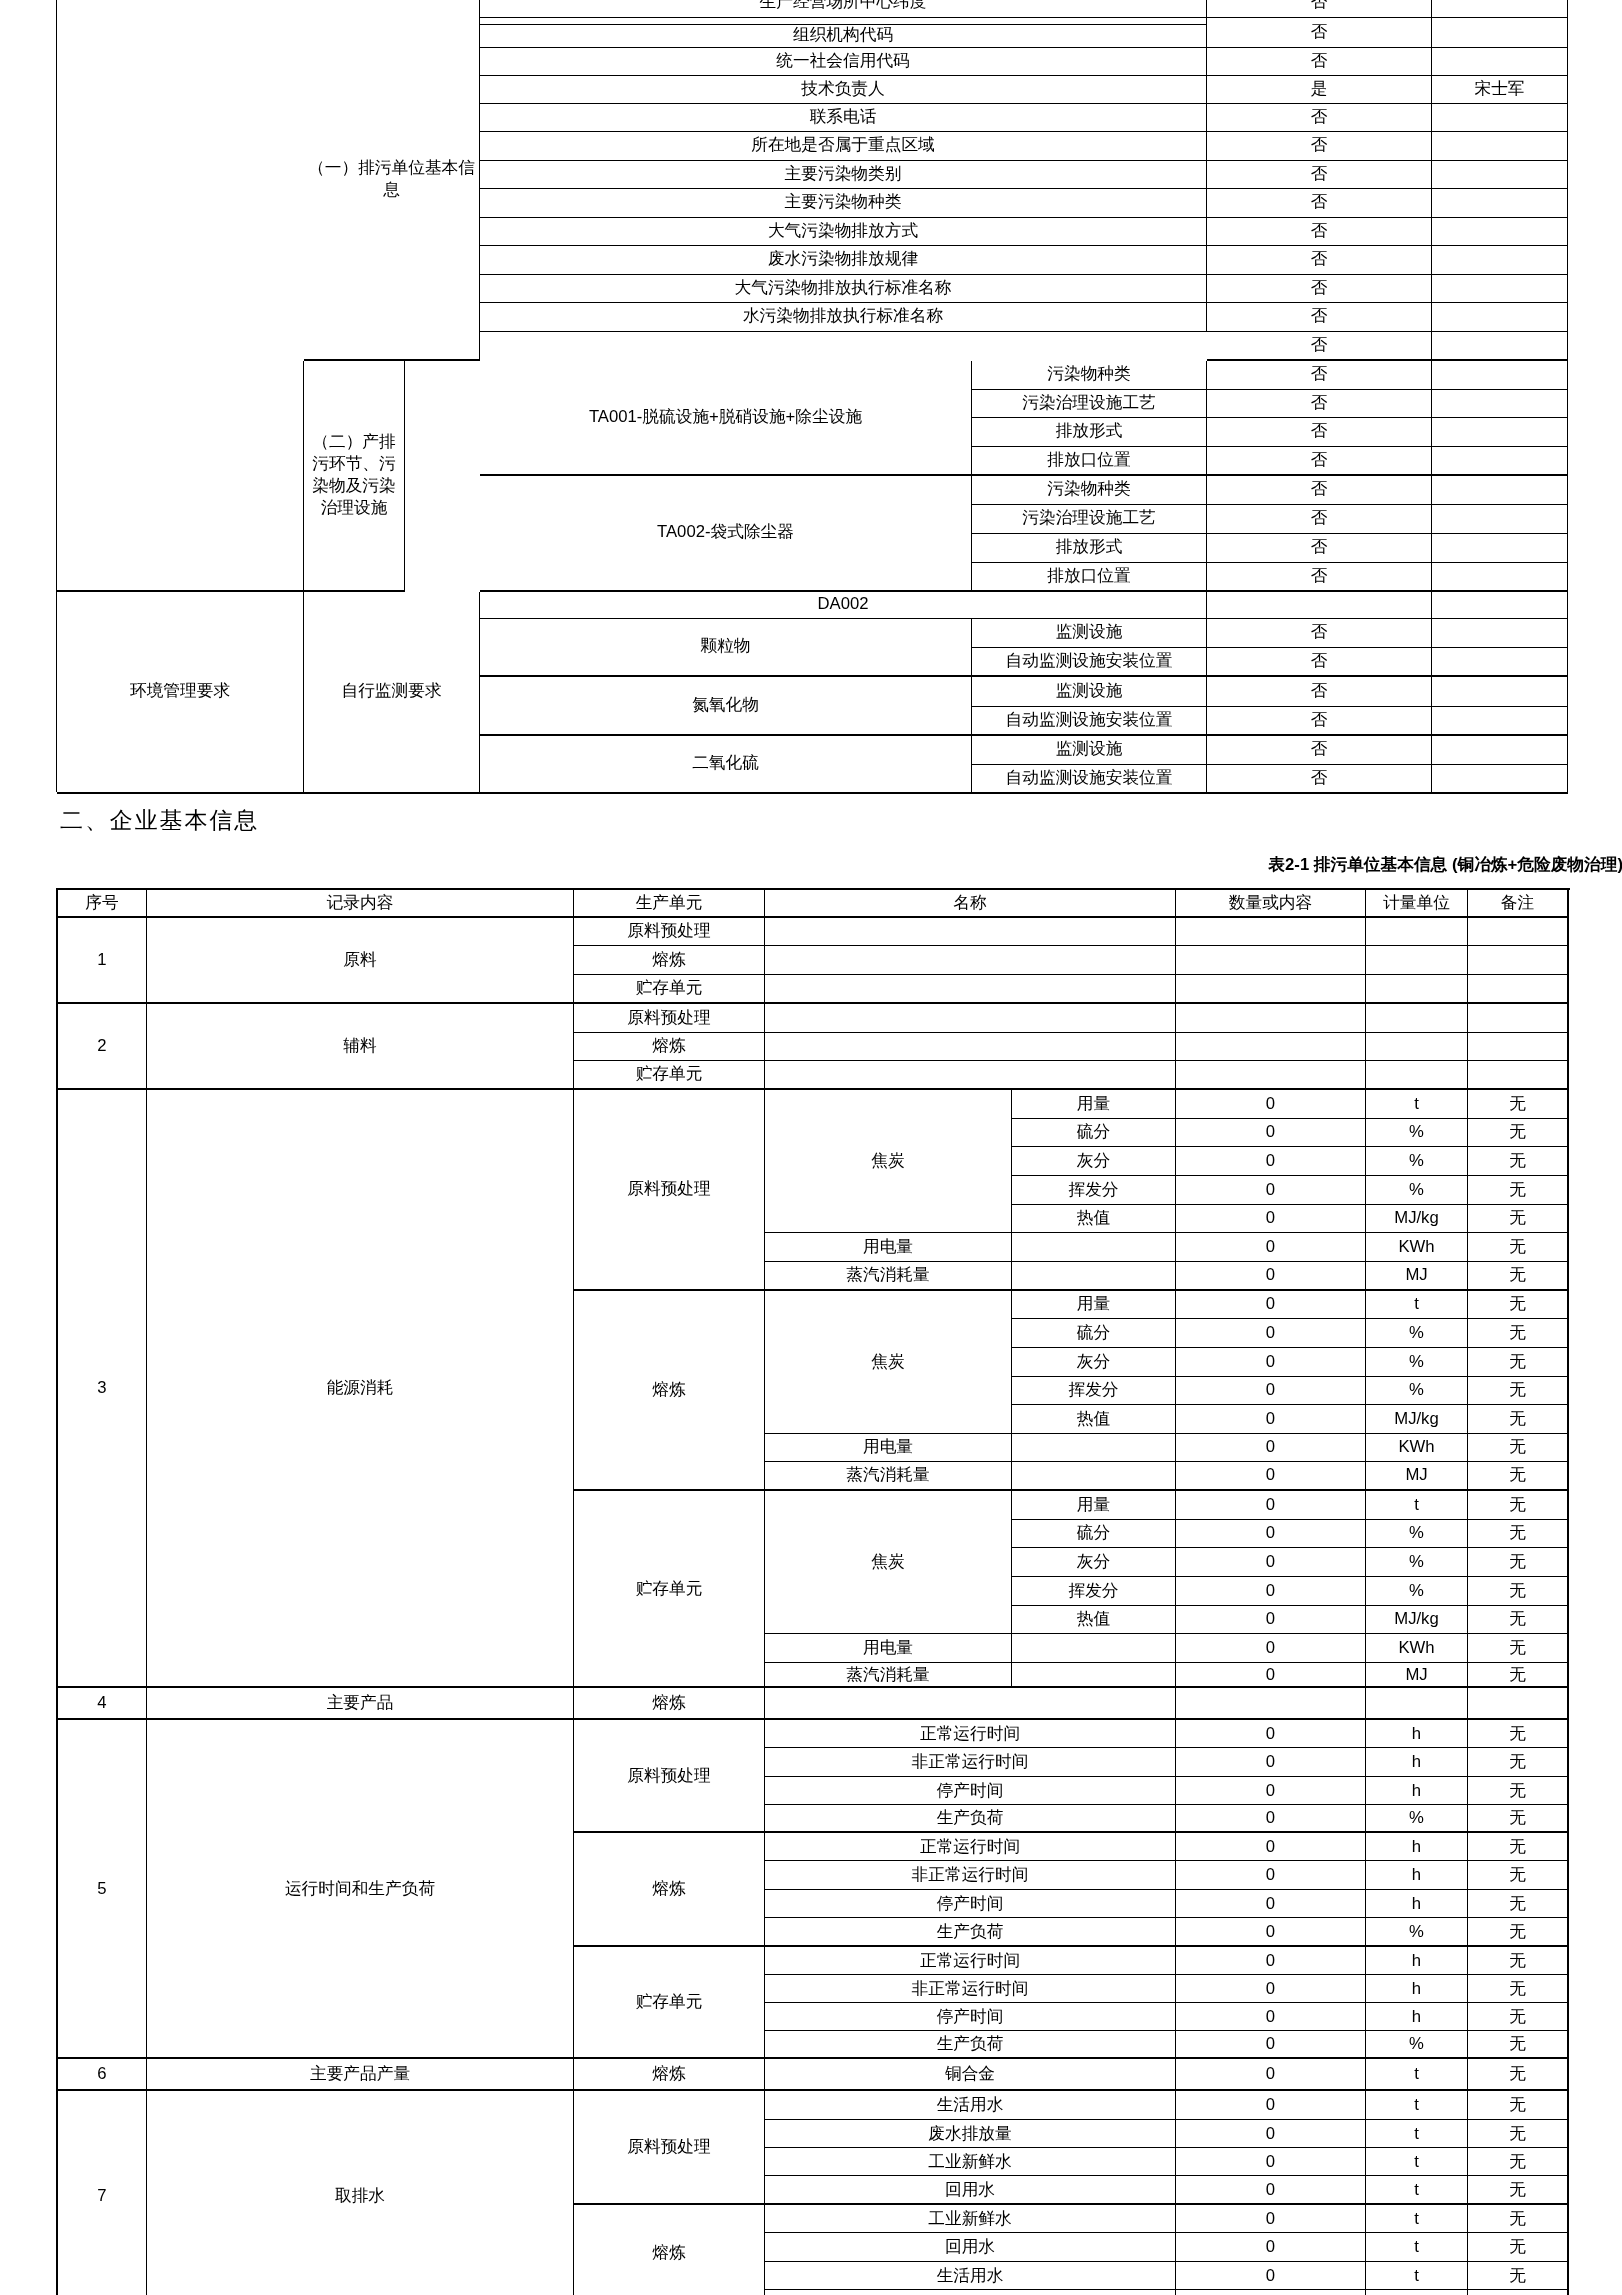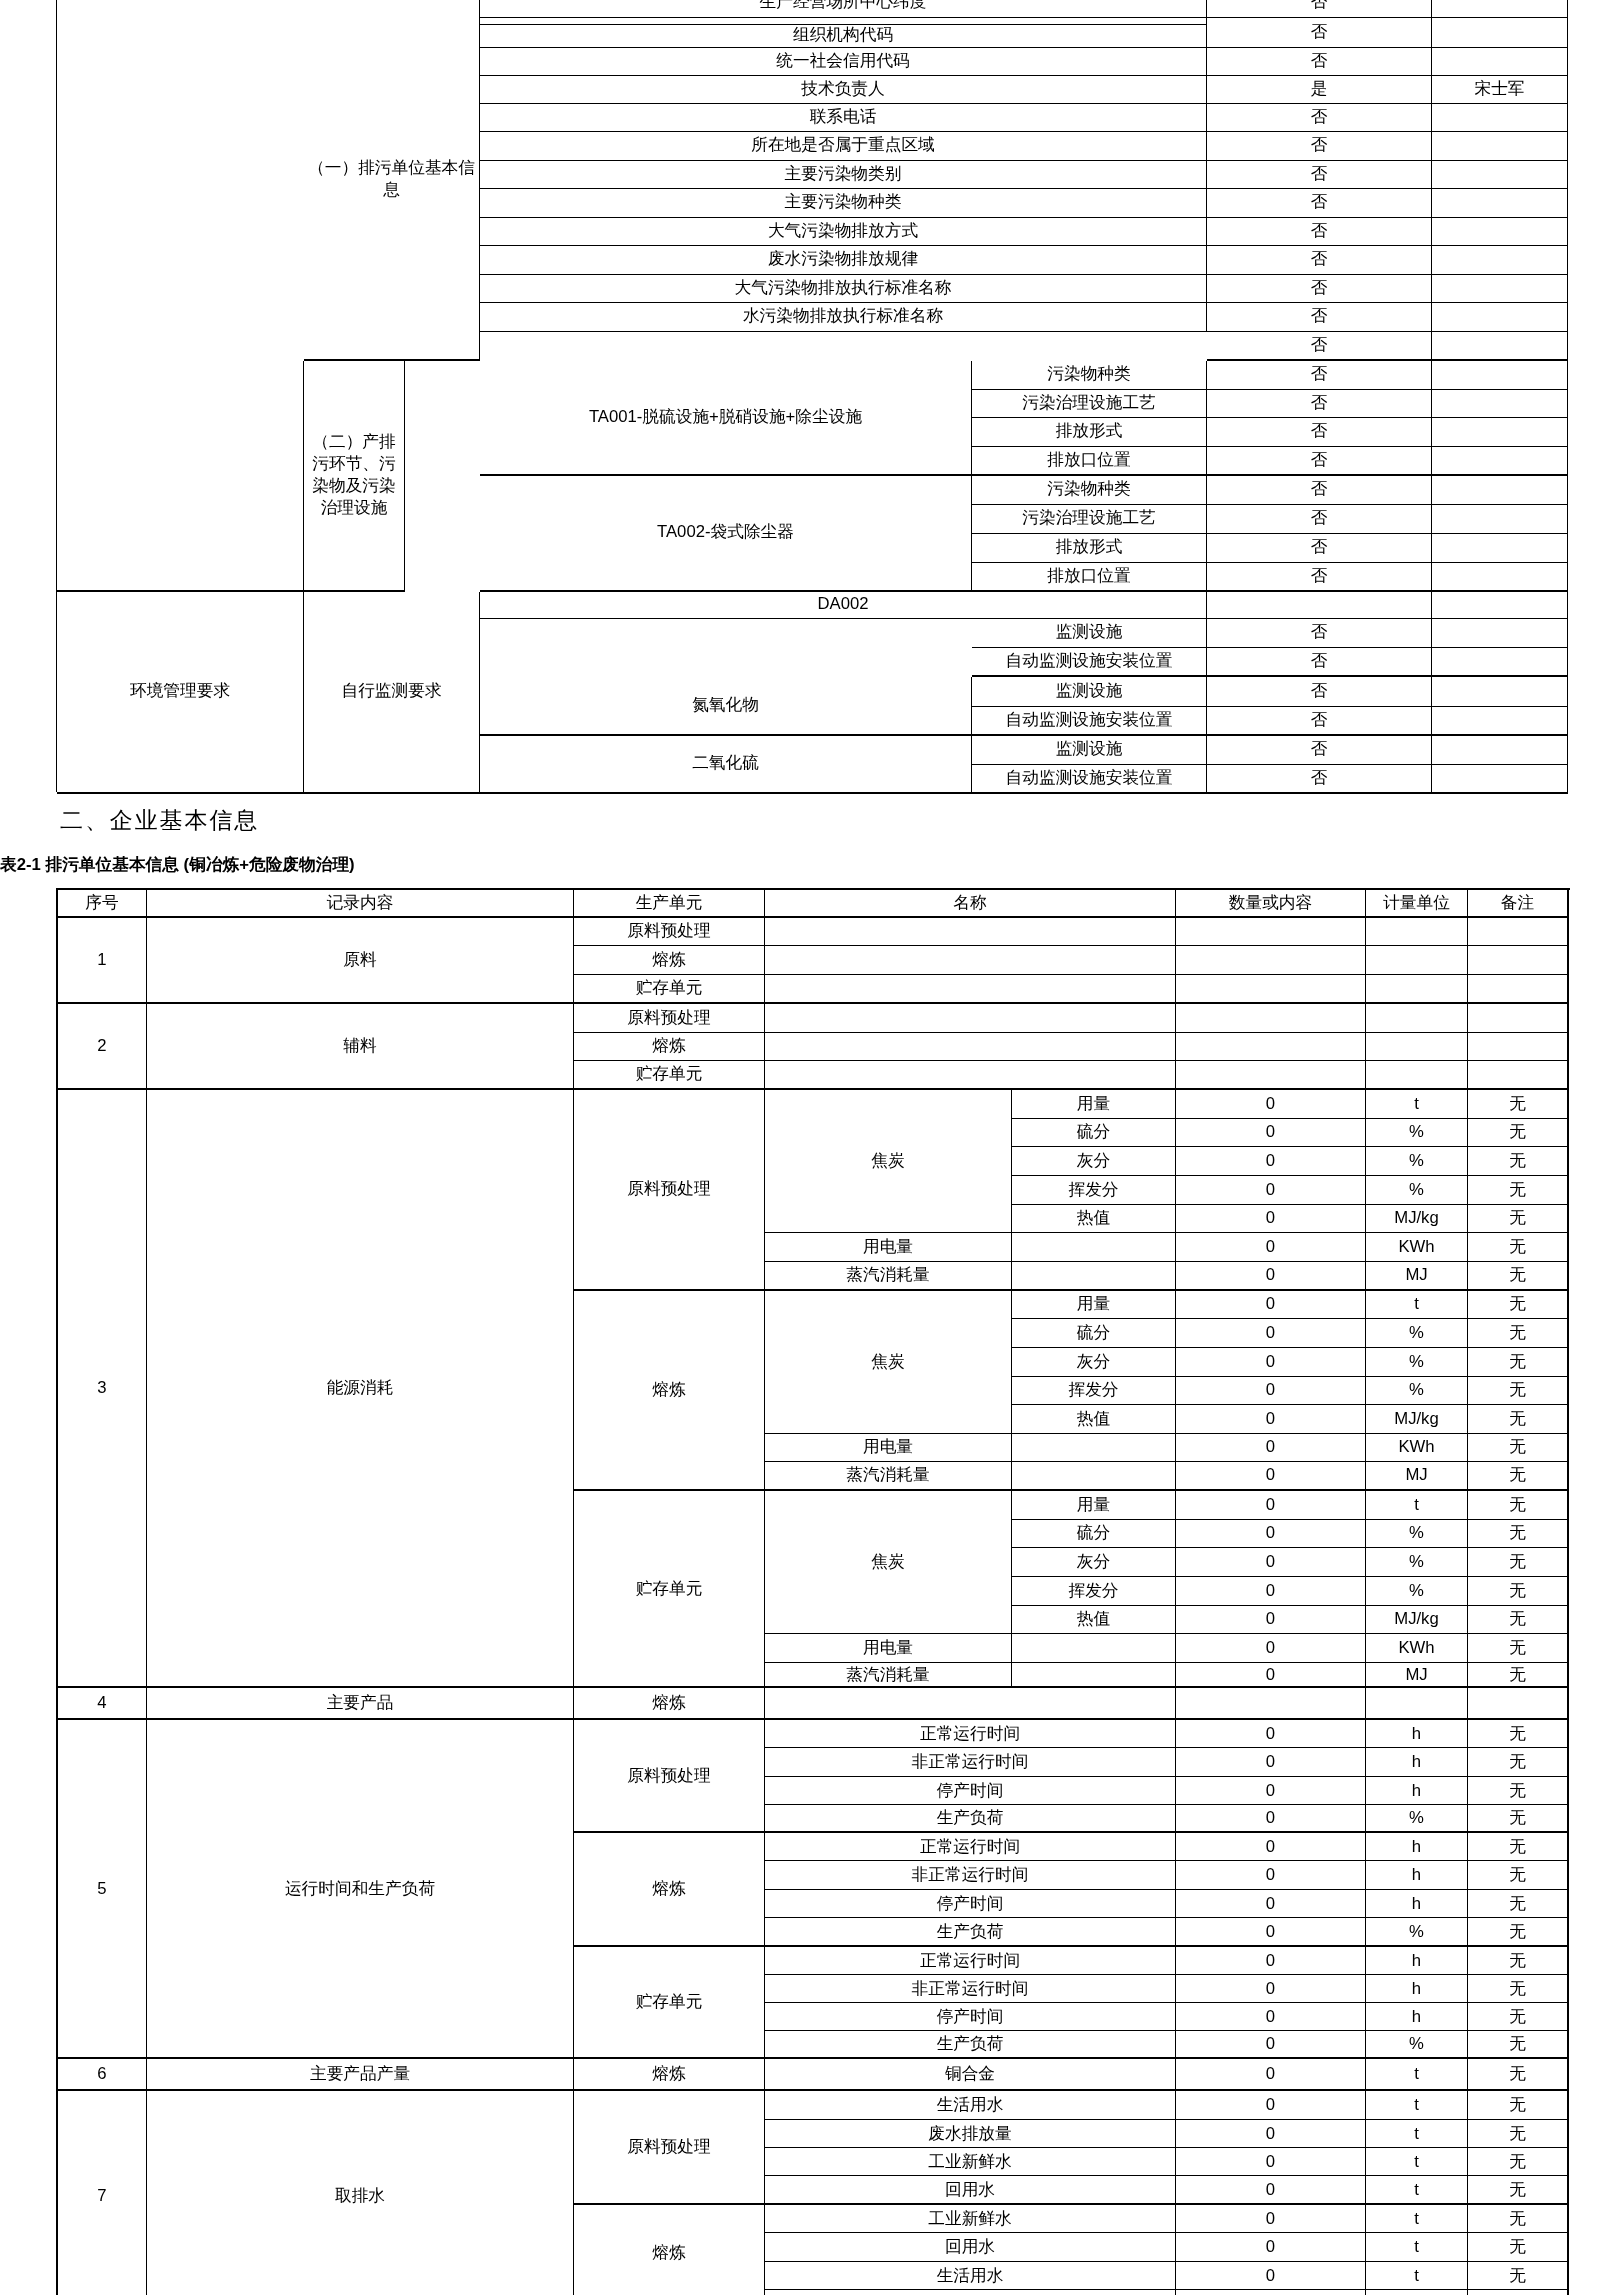--- a/index.html
+++ b/index.html
@@ -15,21 +15,21 @@
   .up{transform:translateY(-6.5px)}
   .w360{display:inline-block;width:167px;word-break:break-all}
   .w185{display:inline-block;width:86px;word-break:break-all}
   #t1{left:56px;top:0;width:1512px;height:792px;border-left:1.4px solid #000;
       grid-template-columns:247px 101px 75px 492px 235px 225px 136px;
       grid-template-rows:18px 6.5px 23px 28px 28px 28px 29px 28px 29px 28px 29px 28px 29px 29px 29px 28px 29px 29px 29px 29px 29px 29px 27px 29px 29px 30px 29px 29px 29px}
   #t2{left:56px;top:888px;width:1512px;height:1407px;border-left:2.3px solid #000;border-top:2.3px solid #000;
       grid-template-columns:89px 427px 191px 247px 164px 190px 102px 101px;
       grid-template-rows:28px 28px 29px 29px 29px 28px 29px 29px 28px 29px 29px 28px 29px 29px 28px 29px 29px 28px 29px 28px 29px 29px 28px 29px 29px 28px 29px 25.4px 32px 28px 29px 28px 28px 28px 29px 28px 29px 28px 28px 28px 28px 32px 29px 28px 28px 29px 28px 29px 28px 10.6px}
   #heading{position:absolute;left:60px;top:805px;font-size:23px;font-weight:normal;letter-spacing:1.9px}
-  #caption{position:absolute;left:0;top:853px;width:1623px;text-align:left;font-size:16.7px;font-weight:bold}
+  #caption{position:absolute;left:0;top:853px;width:1623px;text-align:right;font-size:16.7px;font-weight:bold}
 </style>
 </head>
 <body>
 
 <div id="t1" class="tbl">
   <div class="c tb" style="grid-area:1/2/15/4">
       <span class="w360">（一）排污单位基本信息</span>
     </div>
 
   <div class="c" style="grid-area:1/4/2/6">
@@ -110,20 +110,21 @@
   <div class="c tb" style="grid-area:22/5/23/6">排放口位置</div>
   <div class="c tb" style="grid-area:22/6/23/7">否</div>
   <div class="c tb" style="grid-area:22/7/23/8"></div>
 
   <div class="c tb" style="grid-area:23/1/30/2">环境管理要求</div>
   <div class="c tb" style="grid-area:23/2/30/4">自行监测要求</div>
   <div class="c" style="grid-area:23/4/24/6">DA002</div>
   <div class="c" style="grid-area:23/6/24/7"></div>
   <div class="c" style="grid-area:23/7/24/8"></div>
 
+  <div class="c tb" style="grid-area:24/4/26/5">颗粒物</div>
   <div class="c" style="grid-area:24/5/25/6">监测设施</div>
   <div class="c" style="grid-area:24/6/25/7">否</div>
   <div class="c" style="grid-area:24/7/25/8"></div>
   <div class="c tb" style="grid-area:25/5/26/6">自动监测设施安装位置</div>
   <div class="c tb" style="grid-area:25/6/26/7">否</div>
   <div class="c tb" style="grid-area:25/7/26/8"></div>
 
   <div class="c tb" style="grid-area:26/4/28/5">氮氧化物</div>
   <div class="c" style="grid-area:26/5/27/6">监测设施</div>
   <div class="c" style="grid-area:26/6/27/7">否</div>

